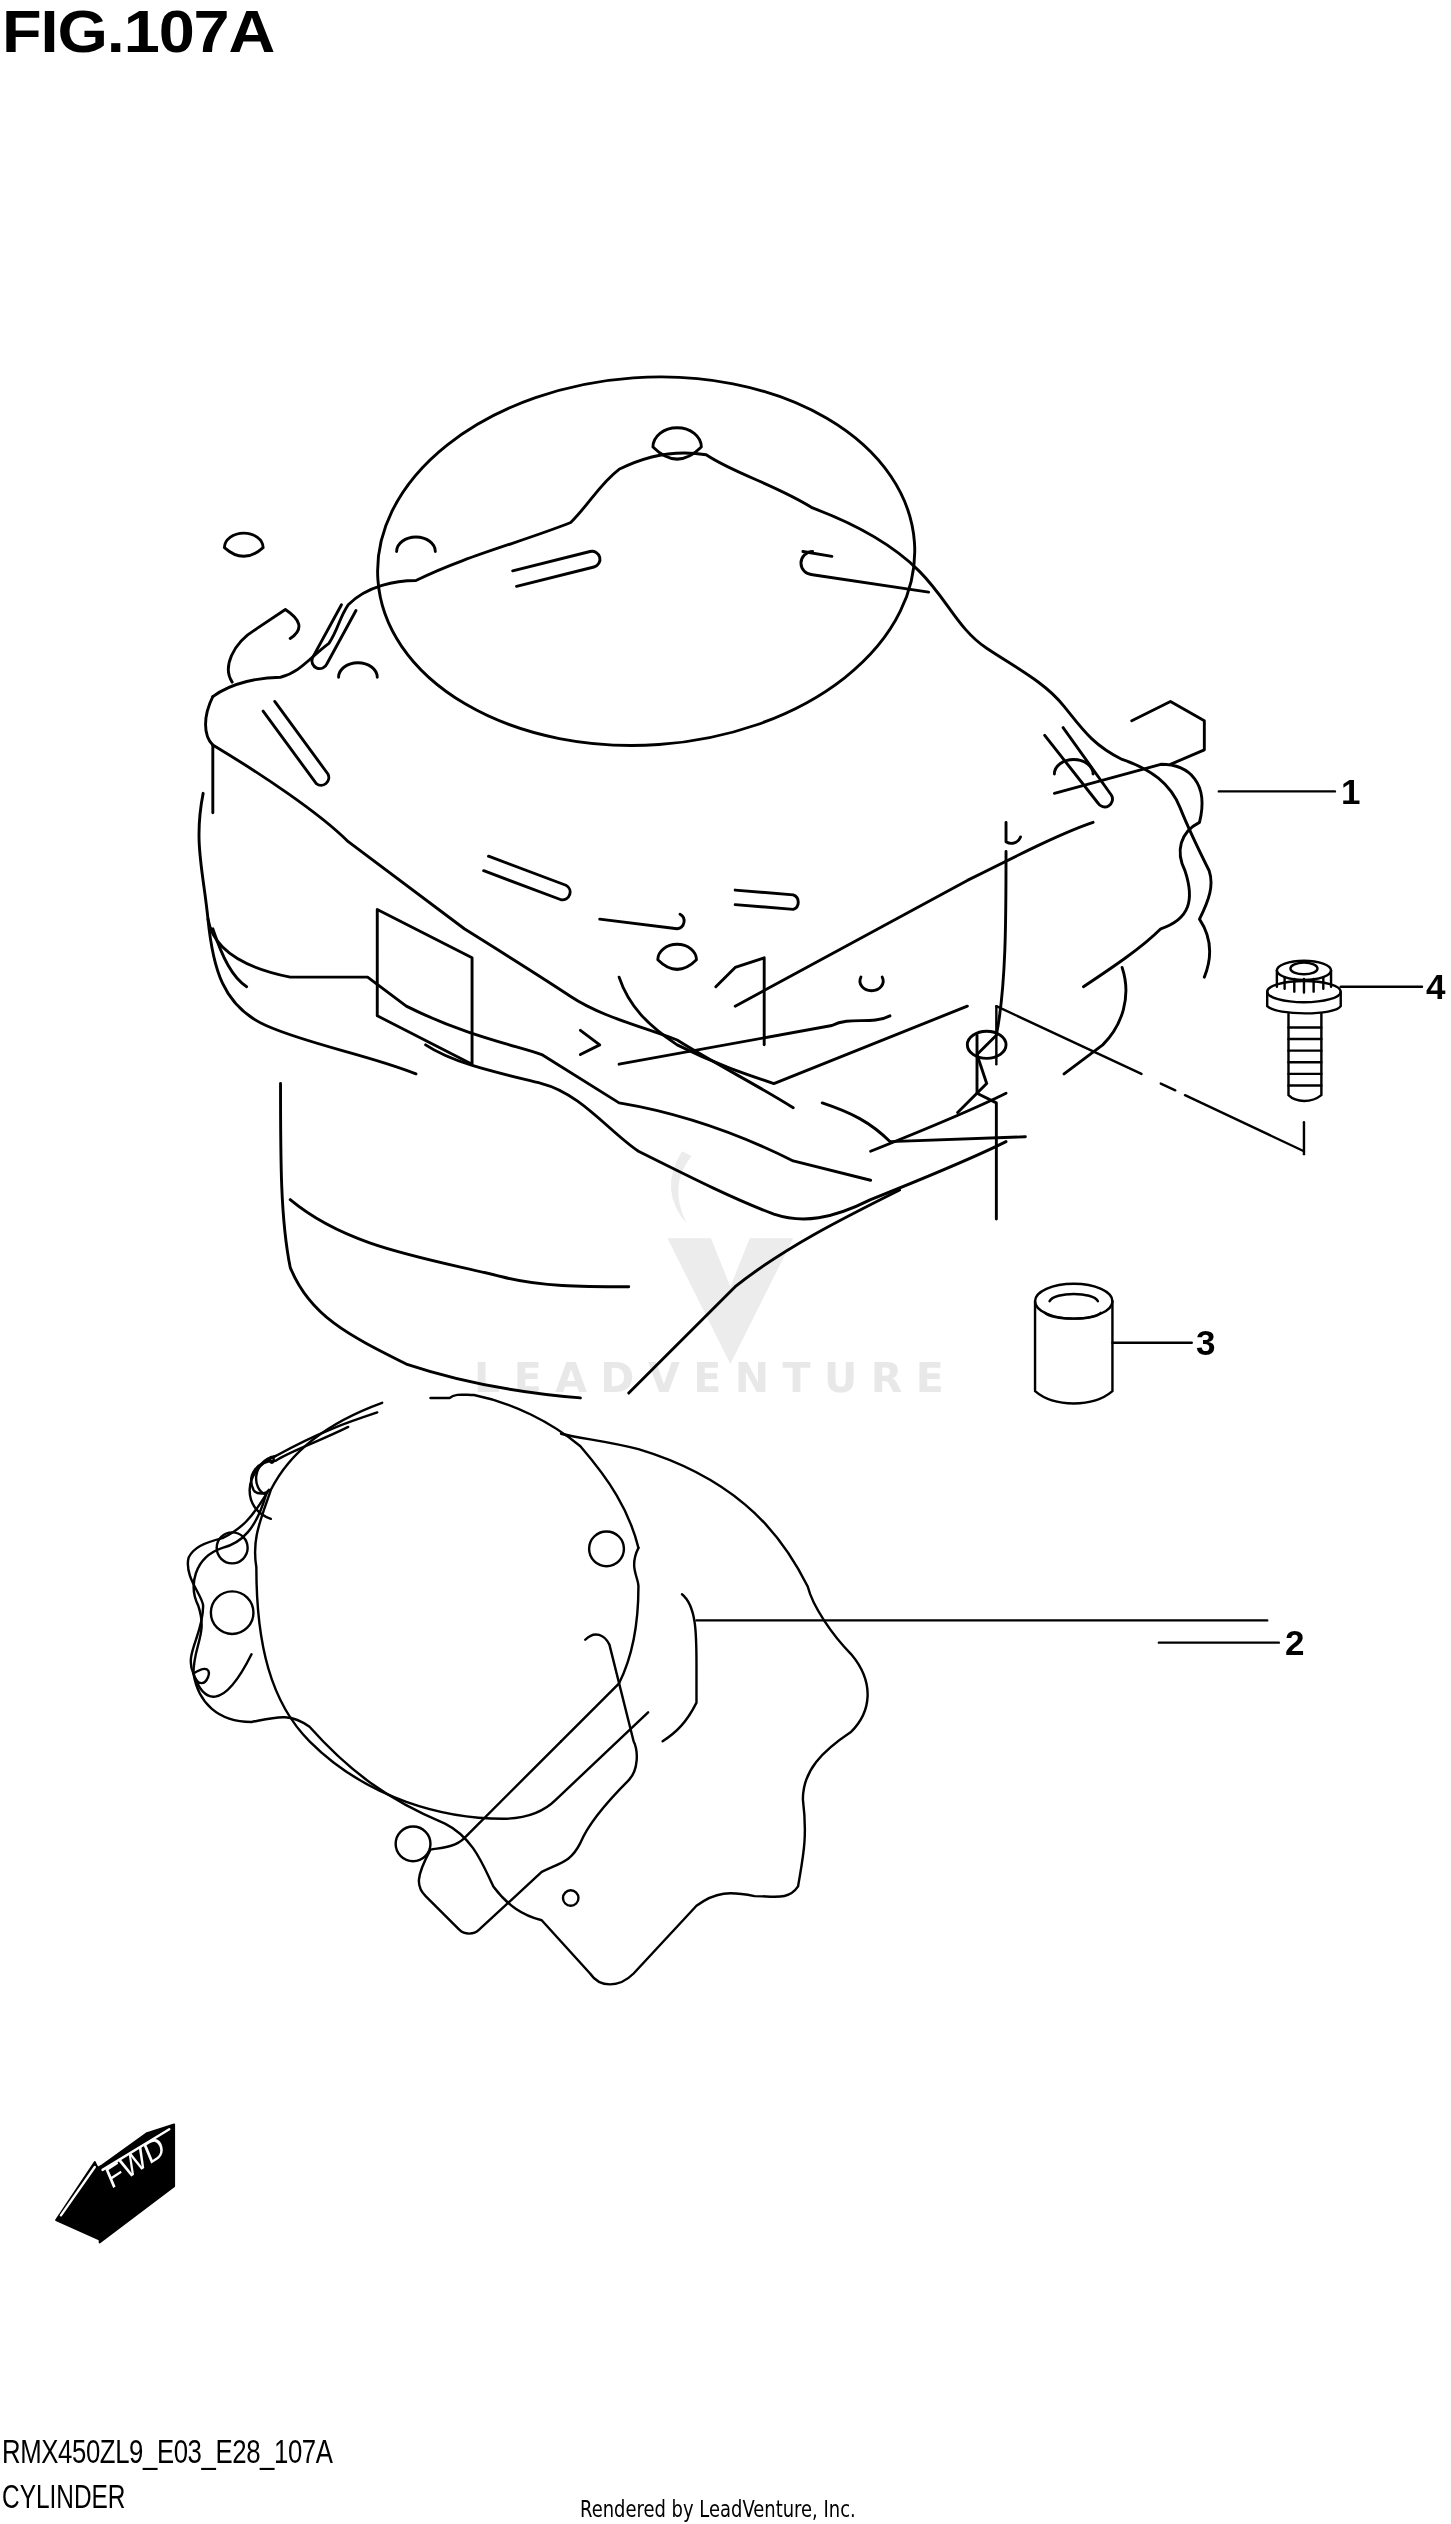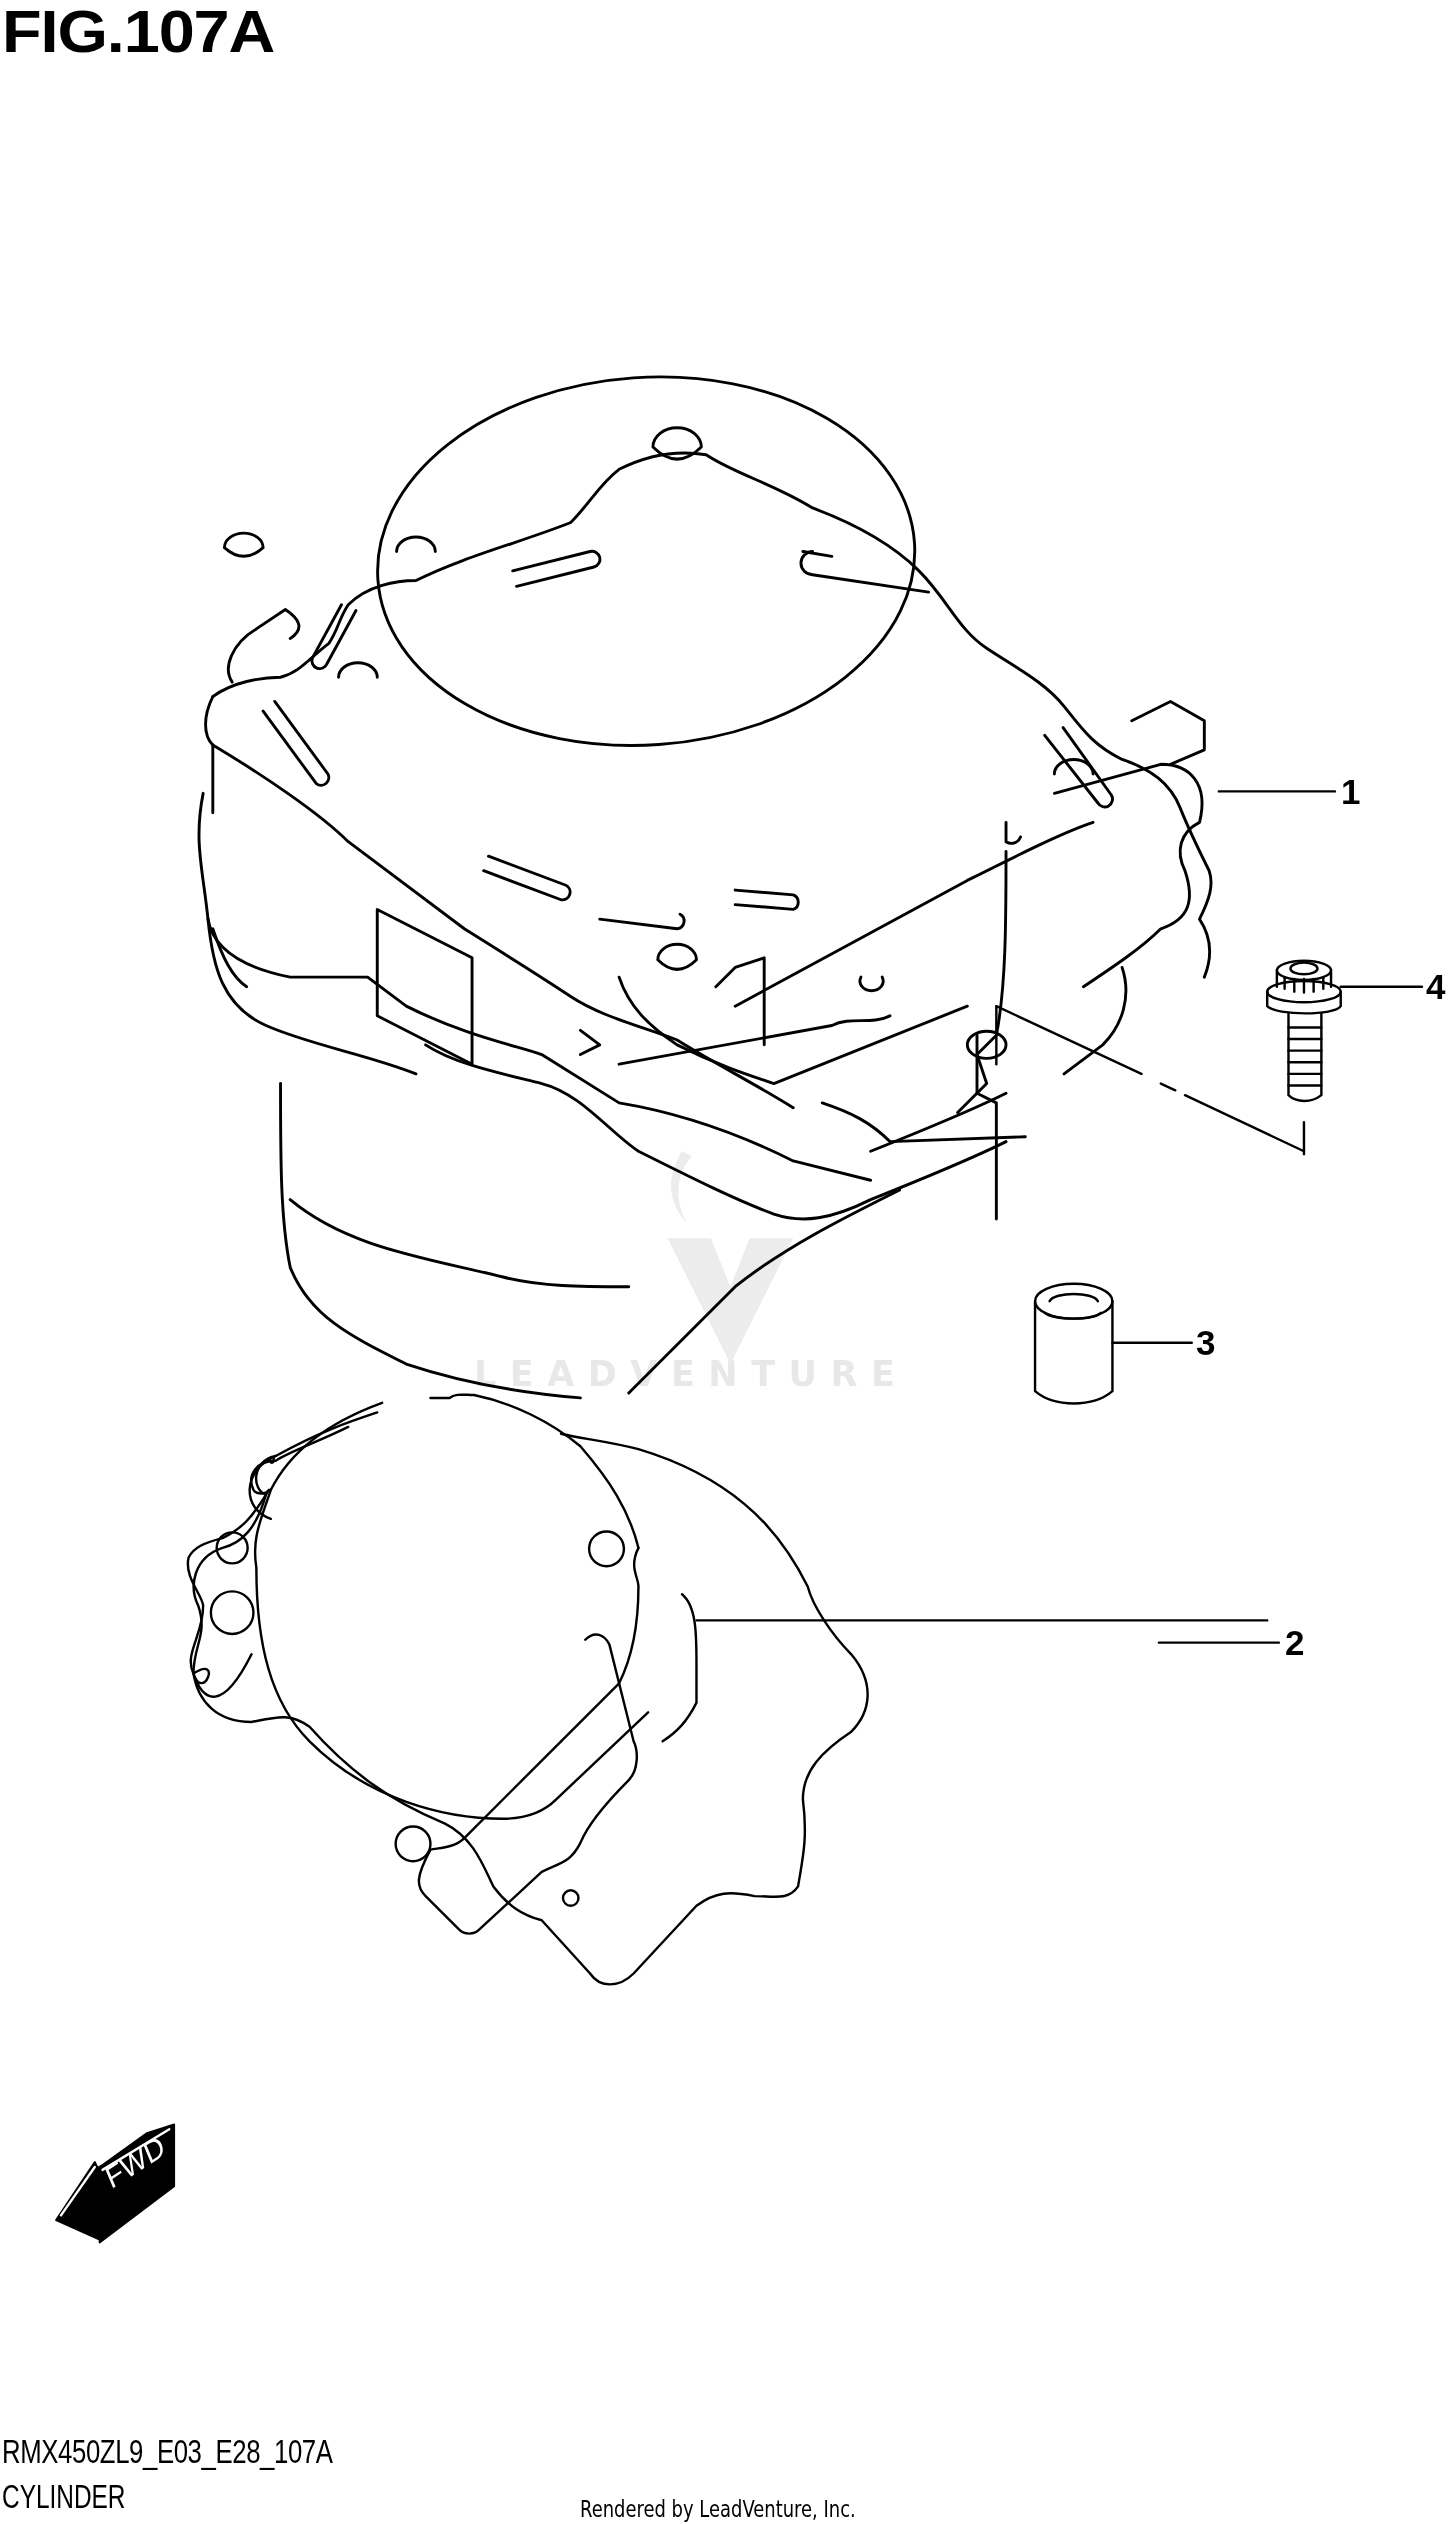--- a/index.html
+++ b/index.html
@@ -3,21 +3,21 @@
 <meta charset="utf-8">
 <style>
   html, body { margin:0; padding:0; background:#ffffff; }
   body { width:1451px; height:2525px; position:relative; overflow:hidden; font-family:"Liberation Sans", sans-serif; color:#000; }
   .fig-title { position:absolute; left:1.9px; top:1.9px; font-family:"Liberation Sans", sans-serif; font-weight:900; font-size:60px; line-height:60px; letter-spacing:-1px; transform:scaleX(1.08); transform-origin:left top; }
   .diagram { position:absolute; left:0; top:0; width:1451px; height:2525px; }
   .callout { position:absolute; font-family:"Liberation Sans", sans-serif; font-weight:bold; font-size:35px; line-height:35px; }
   .code { position:absolute; left:1.9px; top:2433px; font-family:"Liberation Sans Narrow","Liberation Sans", sans-serif; font-size:33px; transform:scaleX(0.78); transform-origin:left top; letter-spacing:-0.5px; }
   .caption { position:absolute; left:1.9px; top:2478px; font-family:"Liberation Sans", sans-serif; font-size:33px; transform:scaleX(0.74); transform-origin:left top; }
   .rendered { position:absolute; left:580px; top:2496px; font-family:"DejaVu Sans", sans-serif; font-size:23px; transform:scaleX(0.78); transform-origin:left top; }
-  .watermark { position:absolute; left:474px; top:1354px; font-family:"DejaVu Sans", sans-serif; font-weight:bold; font-size:35px; letter-spacing:13.5px; color:#e8e8e8; }
+  .watermark { position:absolute; left:474px; top:1354px; font-family:"DejaVu Sans", sans-serif; font-weight:bold; font-size:41px; letter-spacing:13.5px; color:#e8e8e8; }
 </style>
 </head>
 <body>
 
 <div class="fig-title">FIG.107A</div>
 
 <div class="watermark">LEADVENTURE</div>
 
 <svg class="diagram" viewBox="0 0 1500 2610" width="1451" height="2525" fill="none" stroke="#000" stroke-width="3" stroke-linecap="round" stroke-linejoin="round">
 

